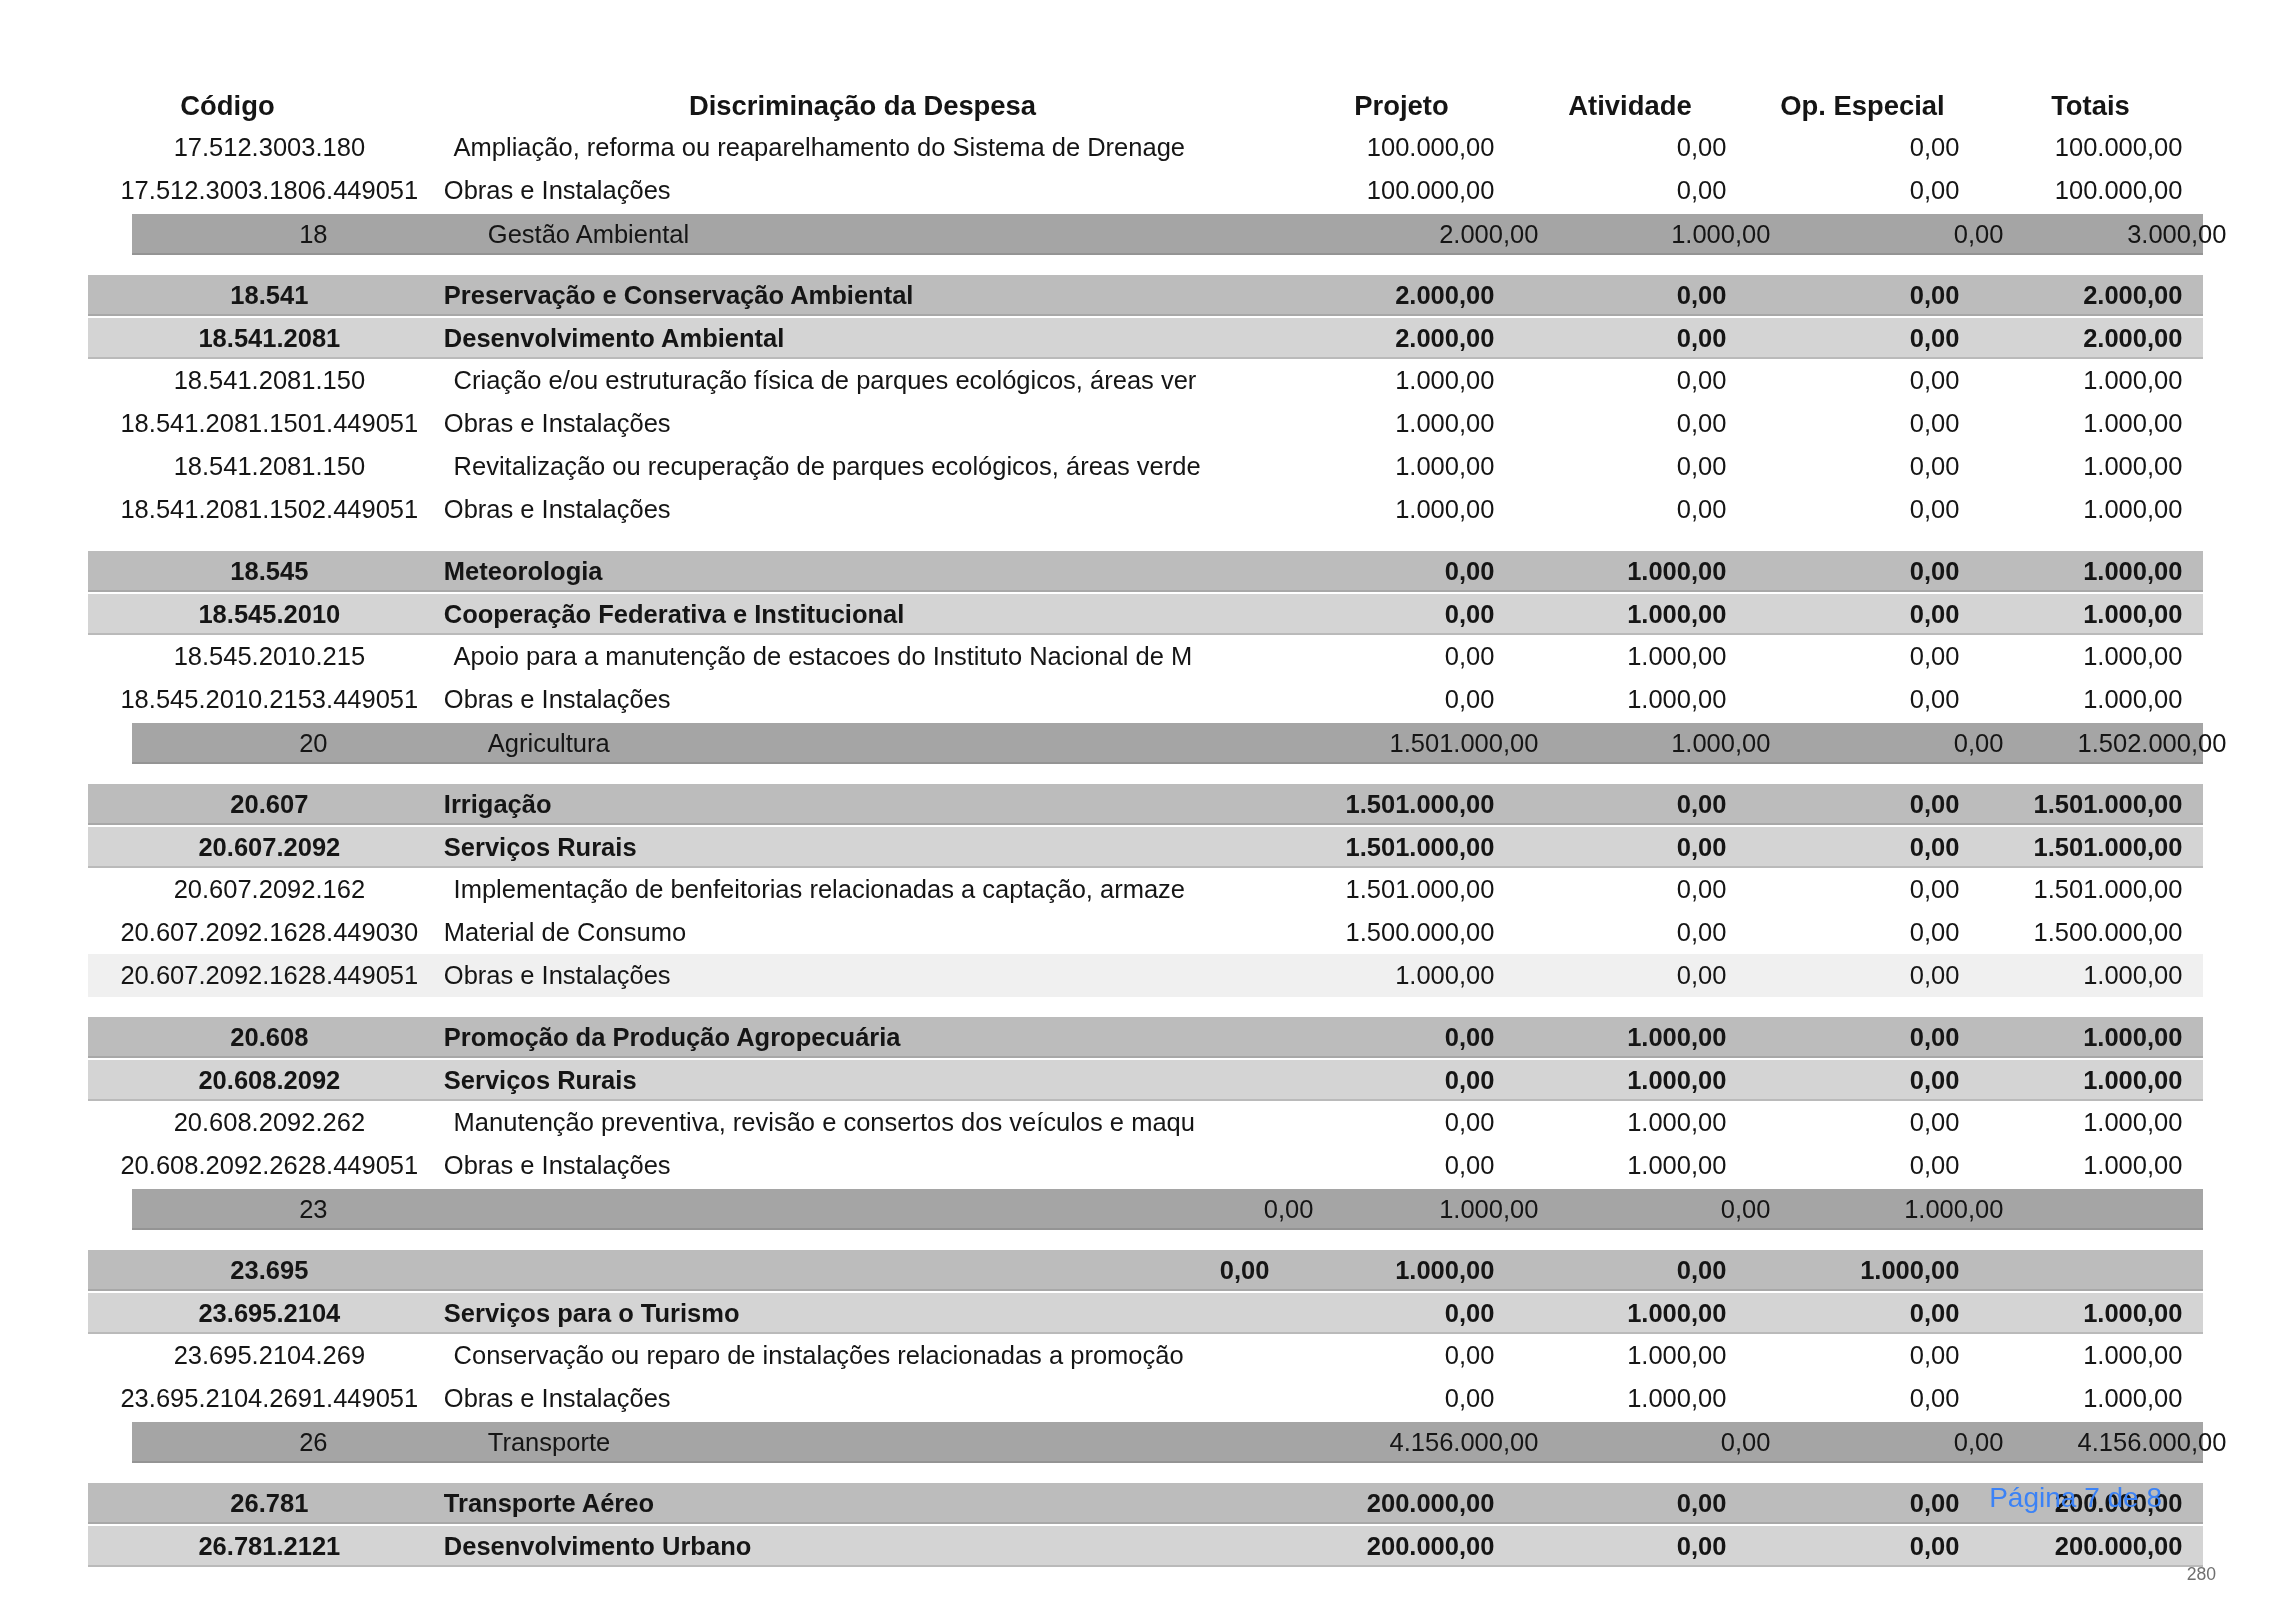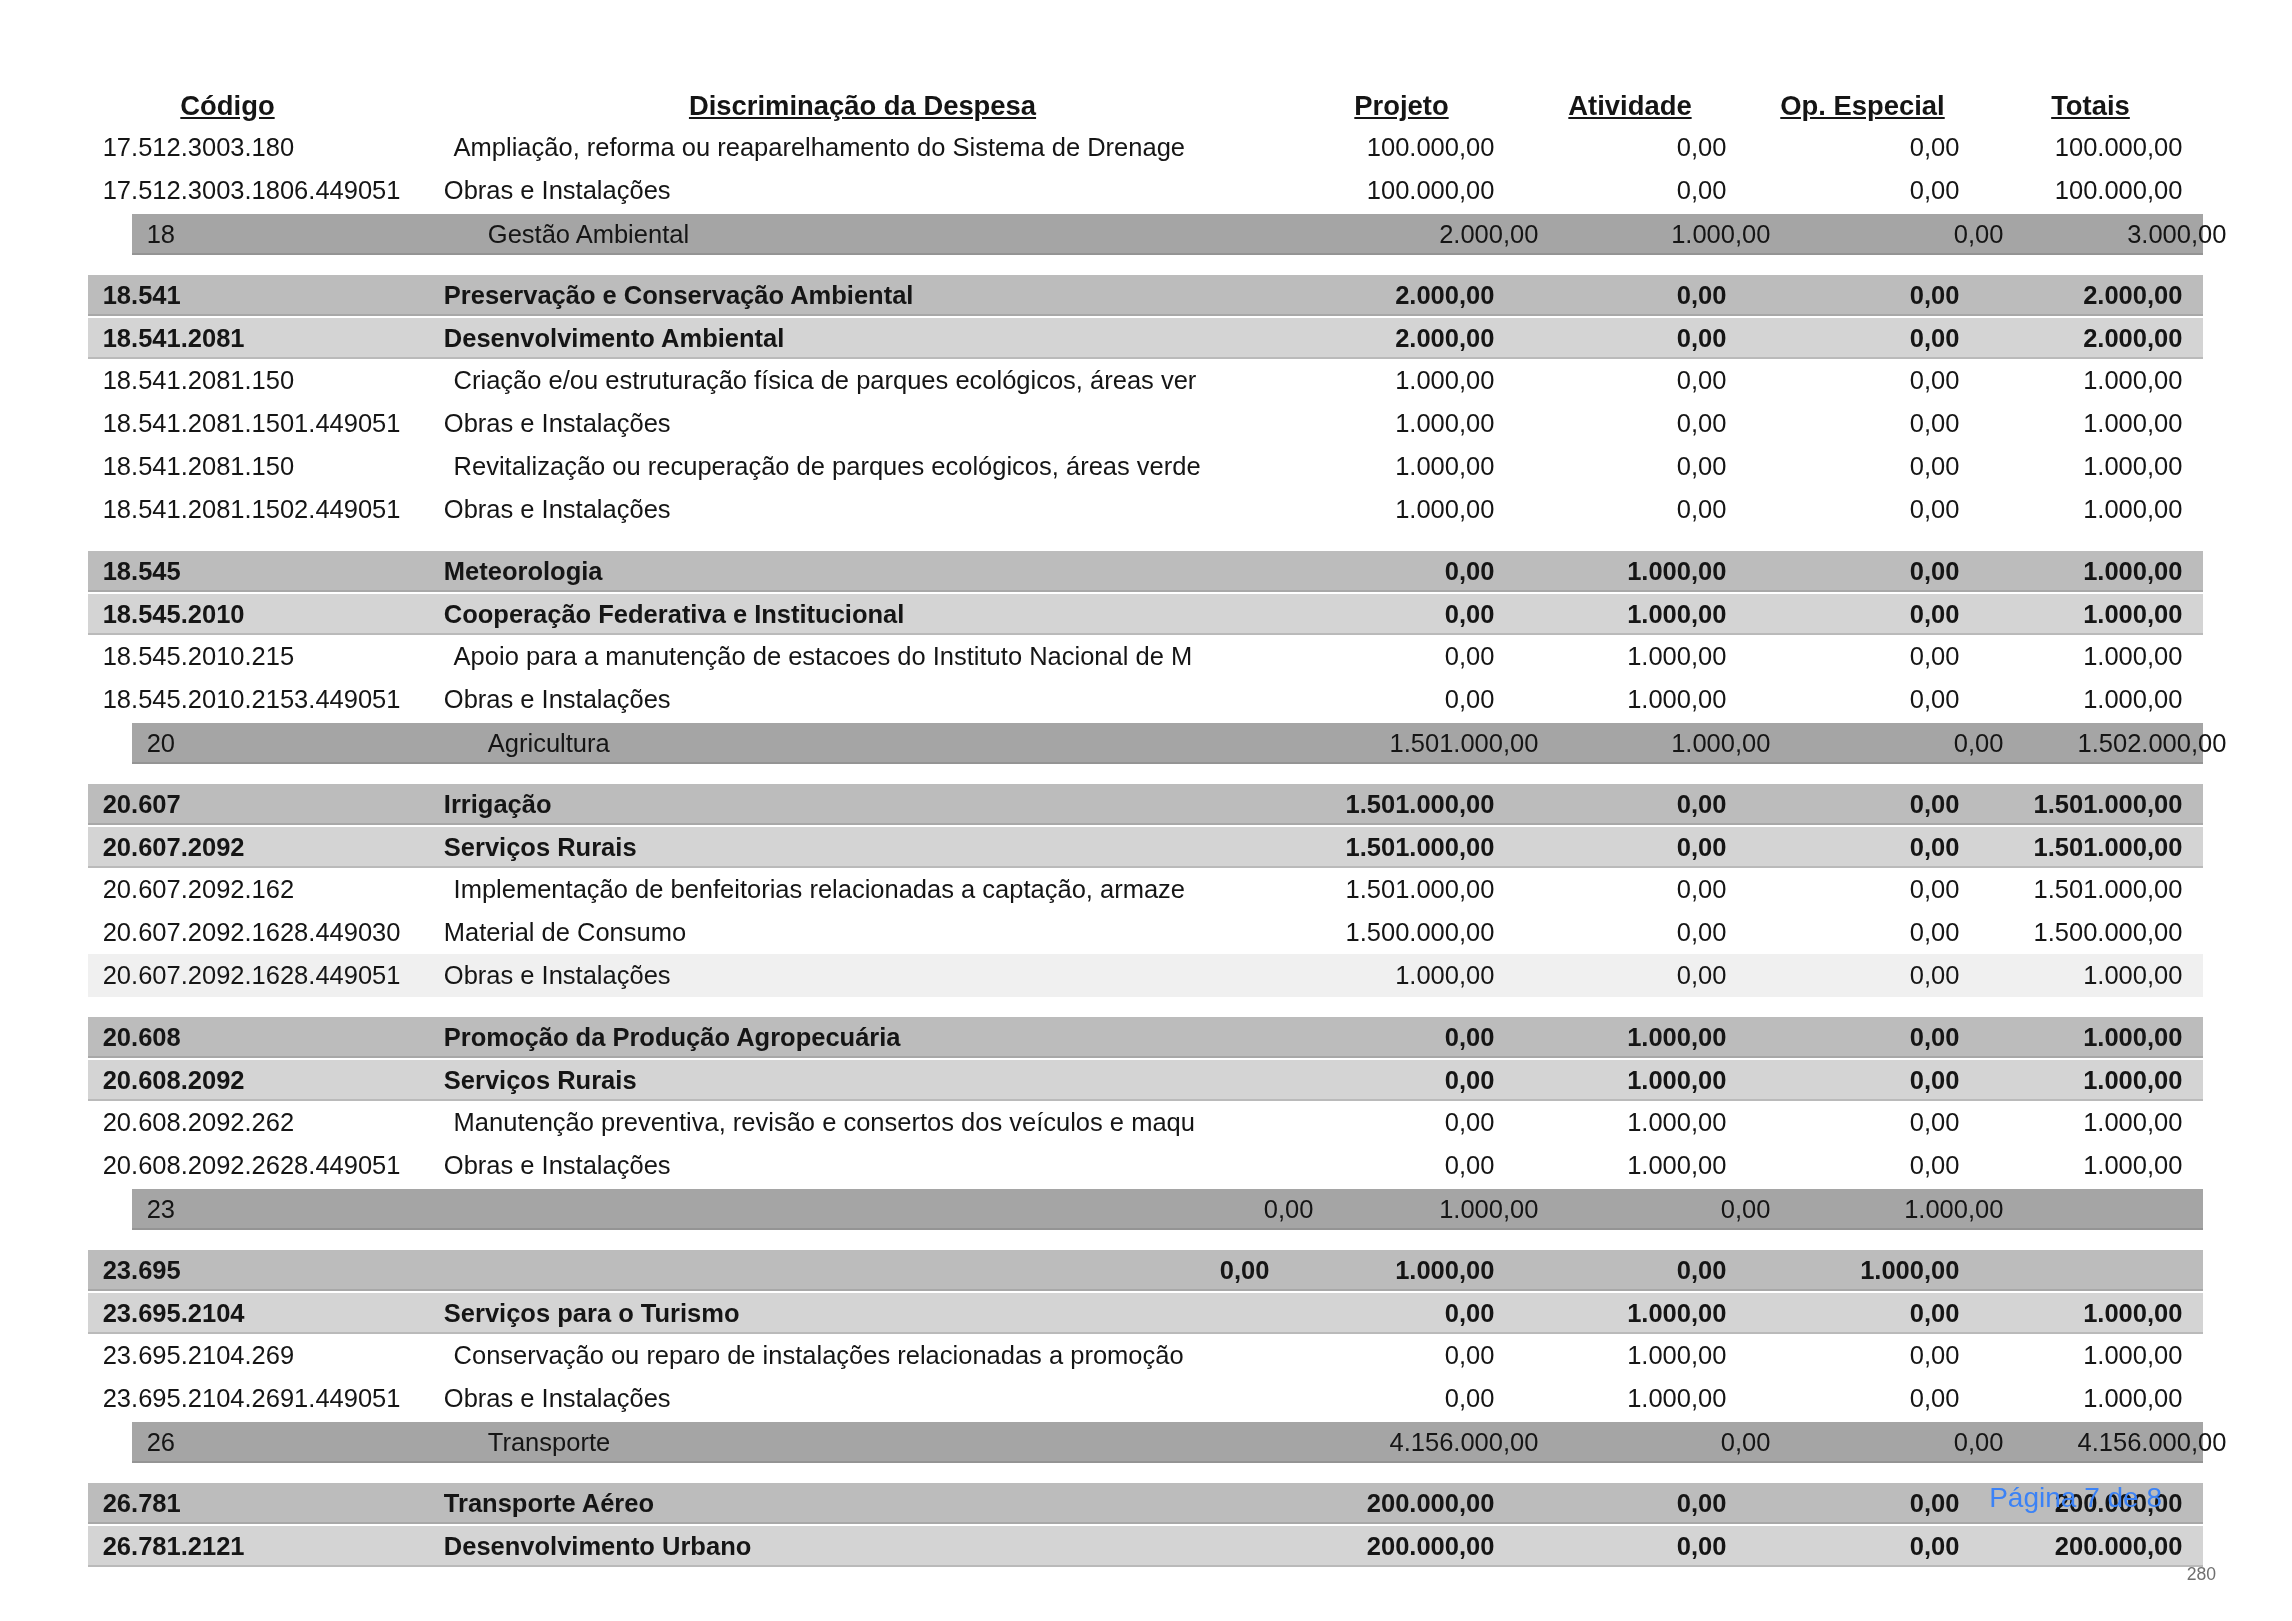--- a/index.html
+++ b/index.html
@@ -9,25 +9,25 @@
     overflow:hidden;
   }
   .budget-table { position:absolute; left:88px; top:86px; width:2115px; }
   .thead, .row {
     display:grid;
     grid-template-columns:348px 853px 225px 232px 233px 223px;
     align-items:center;
     box-sizing:border-box;
   }
   .thead { height:40px; font-weight:bold; font-size:27.4px; }
-  .th { text-align:center; white-space:nowrap;text-decoration:underline; }
+  .th { text-align:center; white-space:nowrap; }
   .th-code { padding-right:69px; }
   .row { height:43px; font-size:25.5px; }
   .cell { white-space:nowrap; overflow:visible; }
-  .c0 { padding-left:14.7px; }
+  .c0 { padding-left:14.7px;text-align:center; }
   .c1 { padding-left:7.8px; }
   .row.indent .c1 { padding-left:17.6px; }
   .c2,.c3,.c4,.c5 { text-align:right; padding-right:19.6px; }
   .shade-none  { background:transparent; }
   .shade-faint { background:var(--row-faint,#f0f0f0); }
   .shade-light {
     background:var(--row-light,#d4d4d4); font-weight:bold;
     border-top:2.9px solid #ffffff; box-shadow:inset 0 -2px 0 rgba(0,0,0,0.12);
   }
   .shade-medium {

